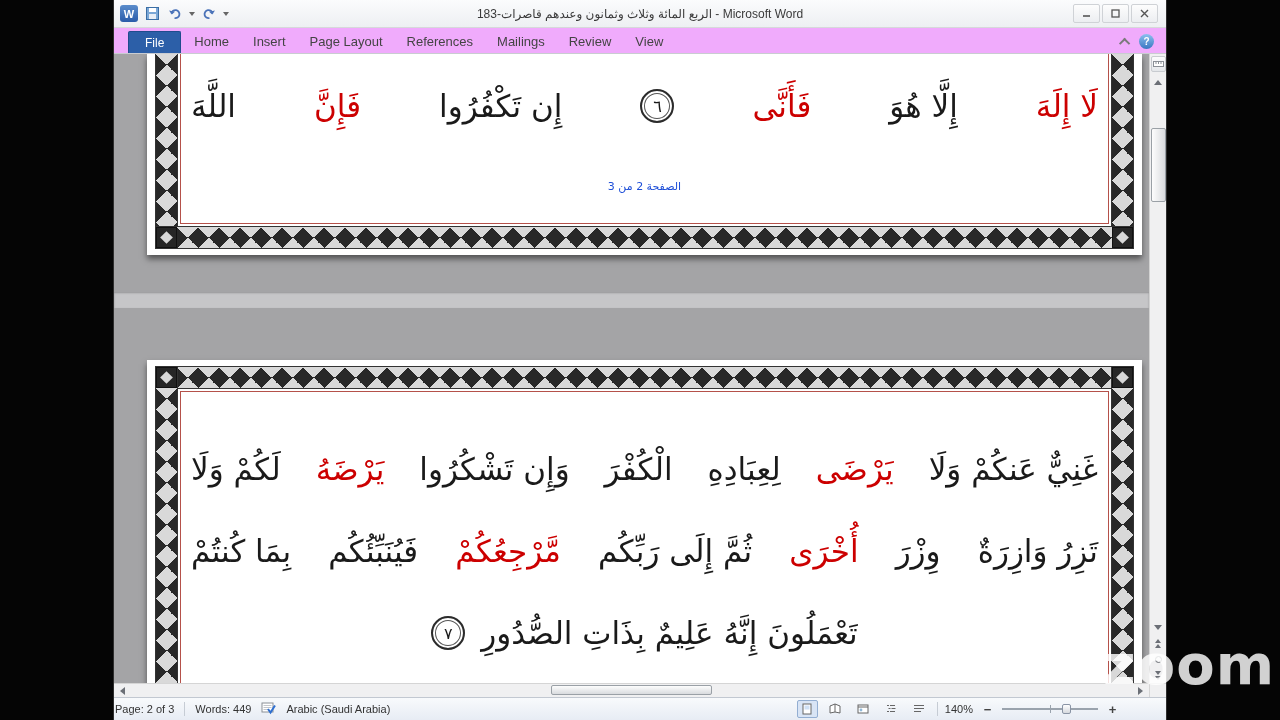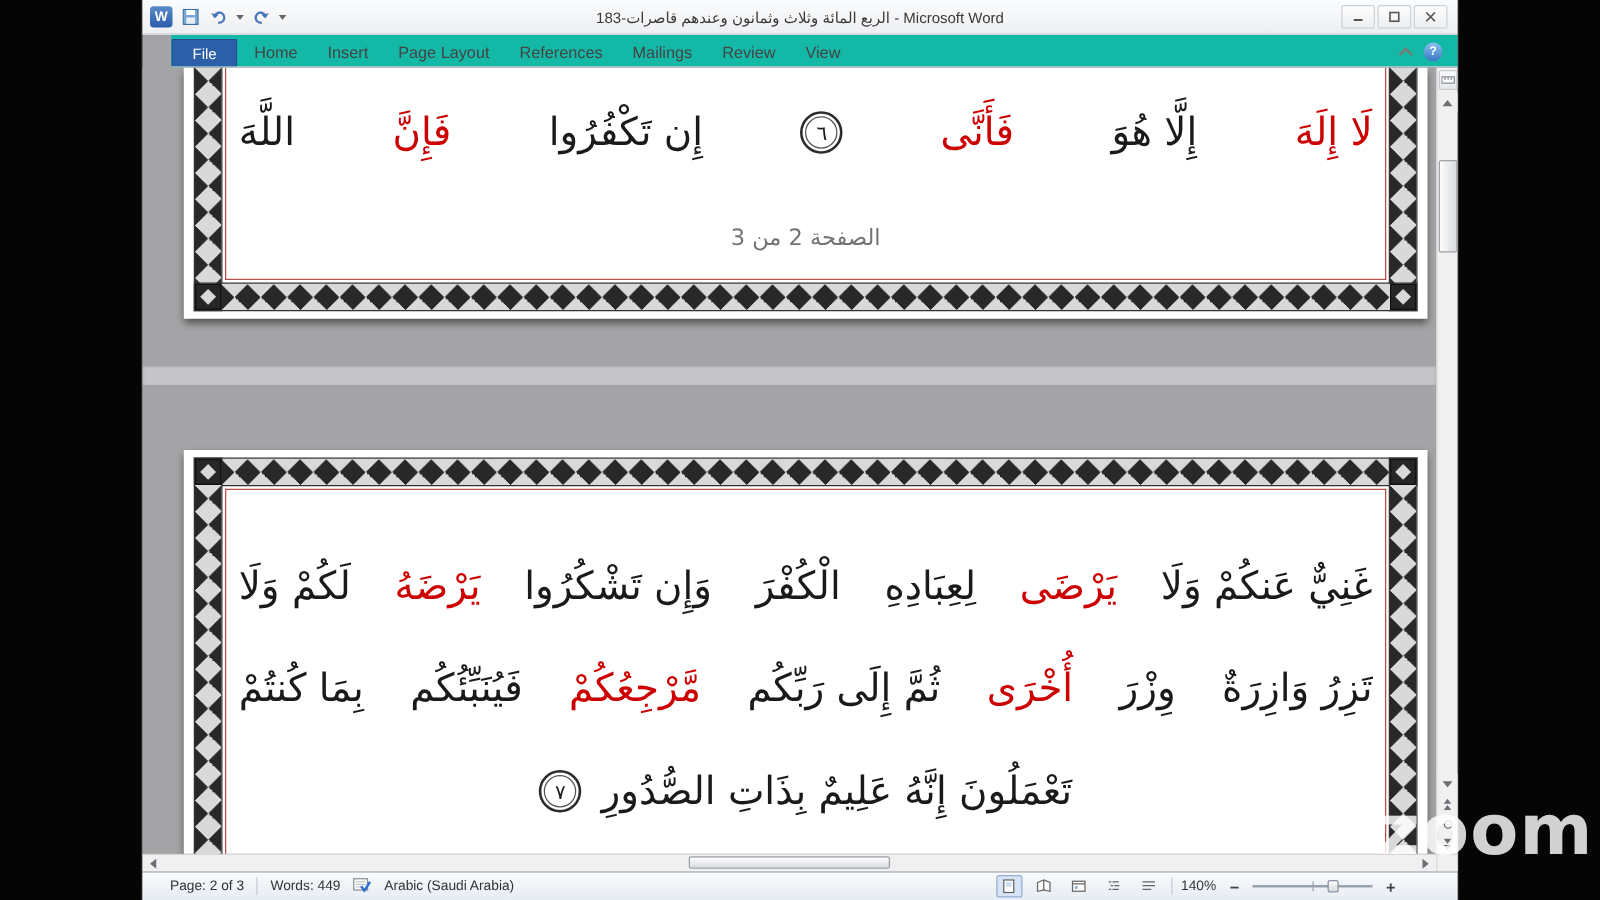--- a/index.html
+++ b/index.html
@@ -19,22 +19,22 @@
   .word-icon { width:18px; height:17px; background:linear-gradient(#5a8ccb,#2a5caa); color:#fff; font-weight:bold;
     font-size:11px; display:flex; align-items:center; justify-content:center; border-radius:3px; }
   .qat-btn { width:18px; height:18px; display:flex; align-items:center; justify-content:center; border-radius:2px; }
   .caret-down { width:0; height:0; border-left:3px solid transparent; border-right:3px solid transparent; border-top:4px solid #666; display:inline-block; }
   .title-text { position:absolute; left:0; right:0; text-align:center; font-size:12px; color:#3a3a3a; }
   .win-controls { margin-left:auto; display:flex; gap:2px; padding-right:8px; z-index:2; }
   .winbtn { width:27px; height:19px; display:flex; align-items:center; justify-content:center;
     border:1px solid #cfd2d6; border-radius:2px; background:linear-gradient(#fdfdfd,#eceef1); }
 
   
-  .ribbon-tabs { height:26px; background:#14b8a6; border-bottom:1px solid #c9ccd1; display:flex;
-    align-items:flex-end; gap:2px; flex:0 0 auto;margin-left:23px; }
+  .ribbon-tabs { height:26px; background:#f0abfc; border-bottom:1px solid #c9ccd1; display:flex;
+    align-items:flex-end; padding-left:14px; gap:2px; flex:0 0 auto; }
   .file-tab { background:var(--accent-blue,#2c5fa8); color:#fff; font-size:12px; padding:0 16px; height:22px;
     display:flex; align-items:center; border-radius:2px 2px 0 0; border:1px solid #1f4c8d; border-bottom:none; }
   .rtab { font-size:13px; color:#444; padding:4px 11px;text-align:right; }
   .ribbon-right { margin-left:auto; display:flex; align-items:center; gap:9px; padding:0 12px 4px 0; }
   .rib-chevron { width:8px; height:8px; border-left:2px solid #7a7a7a; border-top:2px solid #7a7a7a; transform:rotate(45deg) translateY(2px); }
   .help-btn { width:15px; height:15px; border-radius:50%; background:linear-gradient(#8cc0ef,#3a77c2);
     color:#fff; font-size:10px; font-weight:bold; display:flex; align-items:center; justify-content:center; }
 
   
   .doc-area { flex:1 1 auto; position:relative; background:#a4a4a6; overflow:hidden; }
@@ -68,22 +68,22 @@
 
   .quran-line { display:flex; justify-content:space-between; align-items:center; direction:rtl;
     font-family:"DejaVu Sans", sans-serif; font-size:31px; color:#1a1a1a; white-space:nowrap; }
   .quran-line .seg { display:inline-block; }
   .seg.red { color:var(--tajweed-red,#cc0000); }
   .verse-marker { width:34px; height:34px; border-radius:50%; border:2px solid #2b2b2b;
     box-shadow:inset 0 0 0 2px #fff, inset 0 0 0 3px #555; display:inline-flex; align-items:center;
     justify-content:center; font-size:16px; color:#1a1a1a; flex:0 0 auto; align-self:center; }
 
   .pt-line { position:absolute; left:44px; right:44px; top:16px; height:72px; }
-  .pt-footer { position:absolute; left:0; right:0; top:126px; text-align:center; color:#737373;
-    font-size:18px; direction:rtl; font-family:"DejaVu Sans", sans-serif; }
+  .pt-footer { position:absolute; left:0; right:0; top:126px; text-align:center; color:#1d4ed8;
+    font-size:11px; direction:rtl; font-family:"DejaVu Sans", sans-serif; }
 
   .pb-content { position:absolute; left:44px; right:44px; top:68px; }
   .pb-content .quran-line { height:82px; }
   .quran-line.center { justify-content:center; gap:16px; }
 
   
   .vscroll { position:absolute; top:0; right:0; bottom:0; width:17px; background:#f0f0f1;
     border-left:1px solid #d2d2d2; display:flex; flex-direction:column; align-items:center; }
   .vs-btn { width:17px; height:16px; display:flex; flex-direction:column; align-items:center;
     justify-content:center; gap:1px; background:#f0f0f1; }
@@ -104,21 +104,21 @@
   .bottom-scroll-row { height:14px; display:flex; flex:0 0 auto; background:#f0f0f1; border-top:1px solid #d5d5d5; }
   .hs-btn { width:17px; height:100%; display:flex; align-items:center; justify-content:center; }
   .hs-track { flex:1; position:relative; }
   .hs-thumb { position:absolute; left:42%; width:16%; top:1px; height:10px;
     background:linear-gradient(#fdfdfd,#d9dbde); border:1px solid #9aa0a6; border-radius:2px; }
   .scroll-corner { width:17px; border-left:1px solid #d5d5d5; background:#f0f0f1; }
 
   
   .statusbar { height:23px; background:linear-gradient(#f8fafc,#e7ecf4); border-top:1px solid #c2c8d1;
     display:flex; align-items:center; font-size:11px; color:#333; flex:0 0 auto; }
-  .sb-left { display:flex; align-items:center; gap:10px; padding-left:22px; }
+  .sb-left { display:flex; align-items:center; gap:10px; padding-left:1px; }
   .sb-sep { width:1px; height:14px; background:#c6ccd4; }
   .sb-right { margin-left:auto; display:flex; align-items:center; gap:7px; padding-right:46px; }
   .view-btn { width:21px; height:18px; display:flex; align-items:center; justify-content:center;
     border:1px solid transparent; border-radius:2px; }
   .view-btn.active { background:#d8e4f5; border-color:#93aed2; }
   .zoom-btn { width:15px; text-align:center; font-weight:bold; color:#444; font-size:13px; line-height:13px; }
   .zoom-slider { width:96px; height:12px; position:relative; }
   .zoom-slider::before { content:""; position:absolute; left:0; right:0; top:5px; height:2px; background:#9aa3ad; }
   .zoom-slider::after { content:""; position:absolute; left:50%; top:2px; width:1px; height:8px; background:#9aa3ad; }
   .zs-thumb { position:absolute; left:62%; top:1px; width:9px; height:10px;

